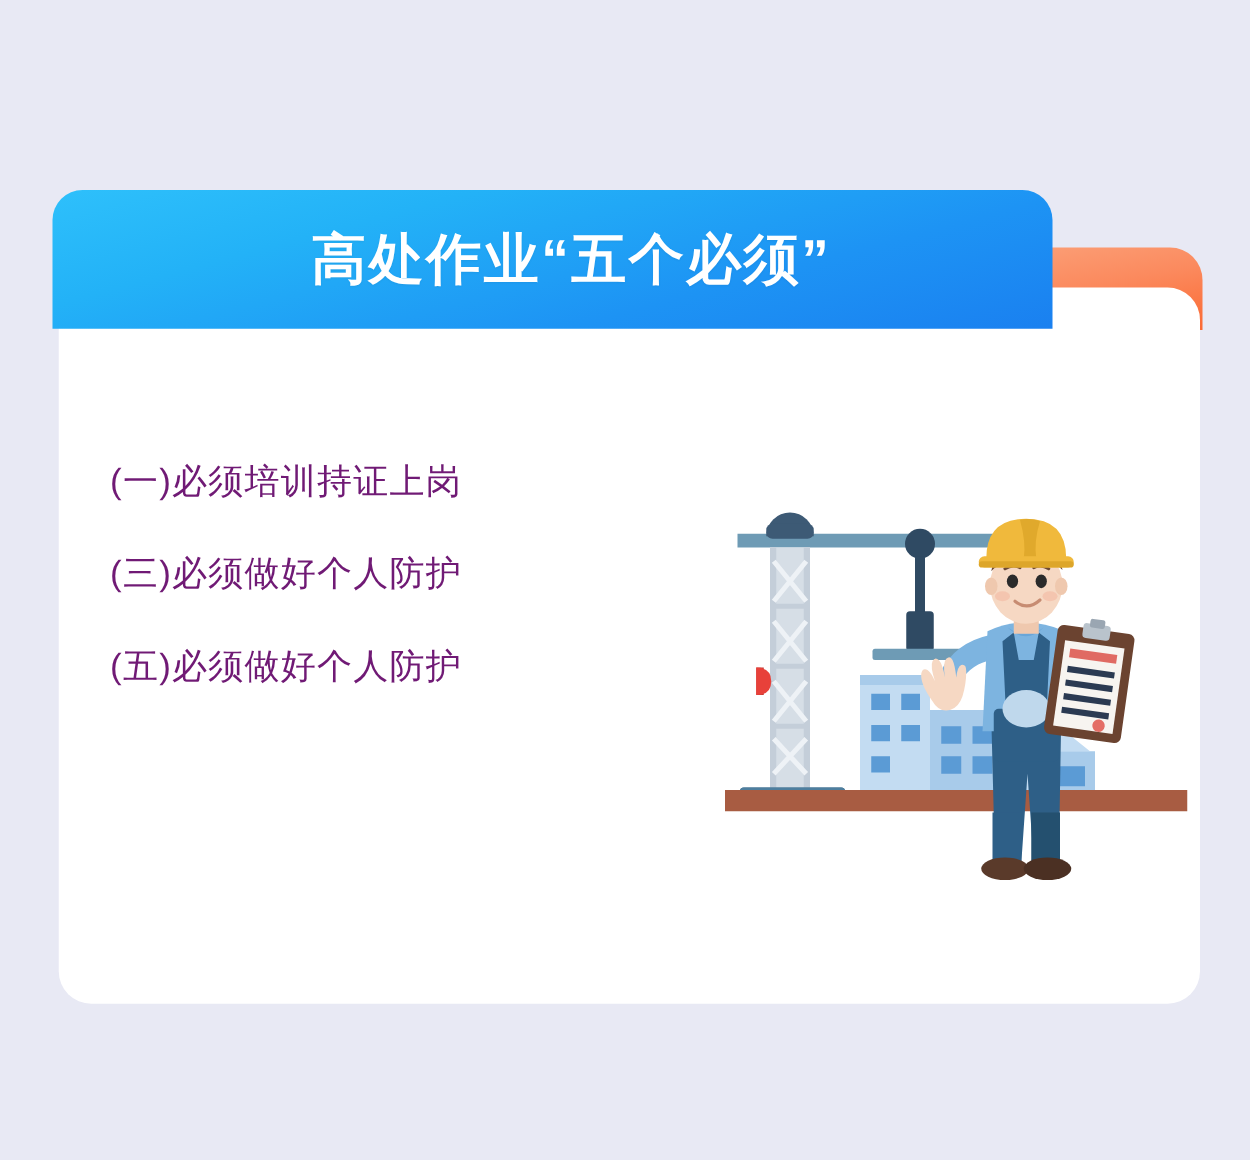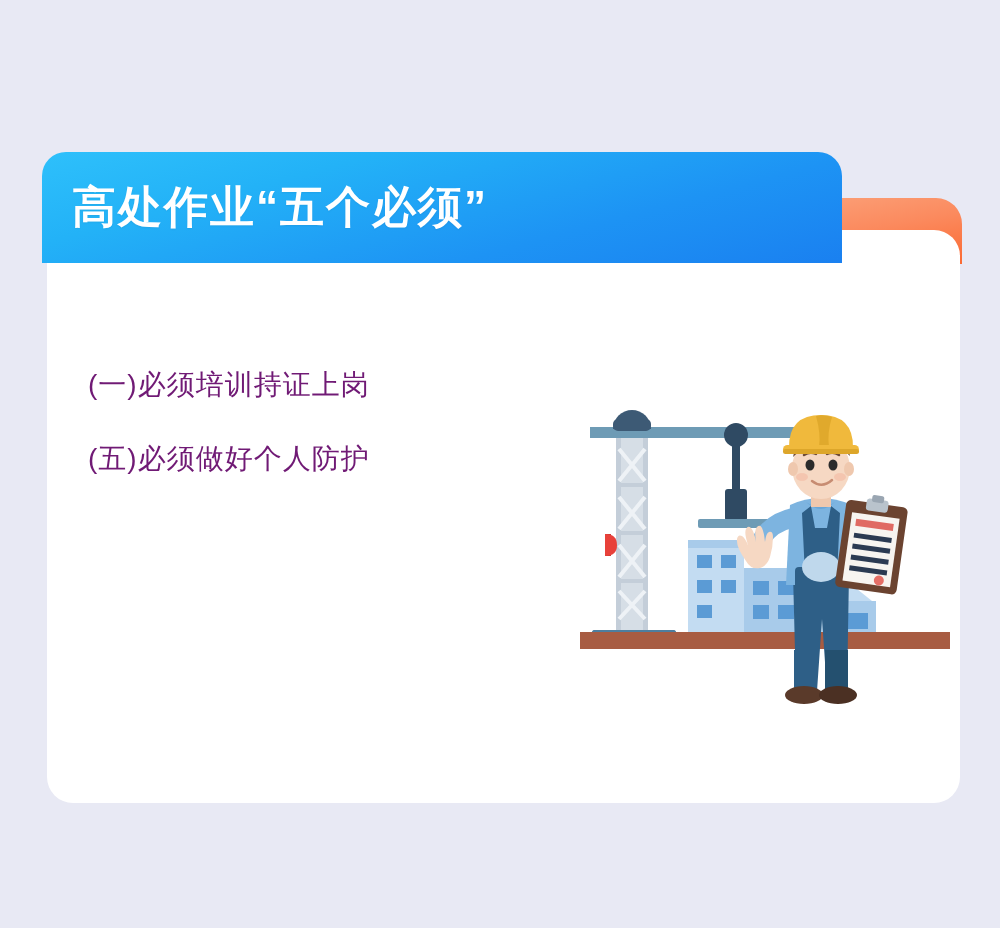--- a/index.html
+++ b/index.html
@@ -52,20 +52,21 @@
     position: absolute;
     left: 42px;
     top: 152px;
     width: 800px;
     height: 111px;
     background: linear-gradient(165deg, #2ec0fb 0%, #23b2f7 28%, #1d93f4 68%, #1a80f0 100%);
     border-radius: 24px 24px 0 0;
     z-index: 3;
     display: flex;
     align-items: center;
+    justify-content: center;
   }
   .title-text {
     color: #ffffff;
     font-size: 44px;
     font-weight: bold;
     letter-spacing: 2px;
     margin-left: 30px;
     white-space: nowrap;
     text-shadow: 0 1px 2px rgba(0,0,0,0.06);
   }
@@ -105,20 +106,21 @@
   <div class="orange-tab"></div>
 
   <div class="card"></div>
 
   <div class="title-bar">
     <div class="title-text">高处作业“五个必须”</div>
   </div>
 
   <div class="list">
     <div class="list-item">(一)必须培训持证上岗</div>
+    <div class="list-item">(三)必须做好个人防护</div>
     <div class="list-item">(五)必须做好个人防护</div>
   </div>
 
   <div class="illus">
     <svg width="370" height="300" viewBox="0 0 370 300" xmlns="http://www.w3.org/2000/svg">
 
       <g>
 
         <rect x="10" y="22" width="230" height="11" fill="#6e9bb5"></rect>
 

